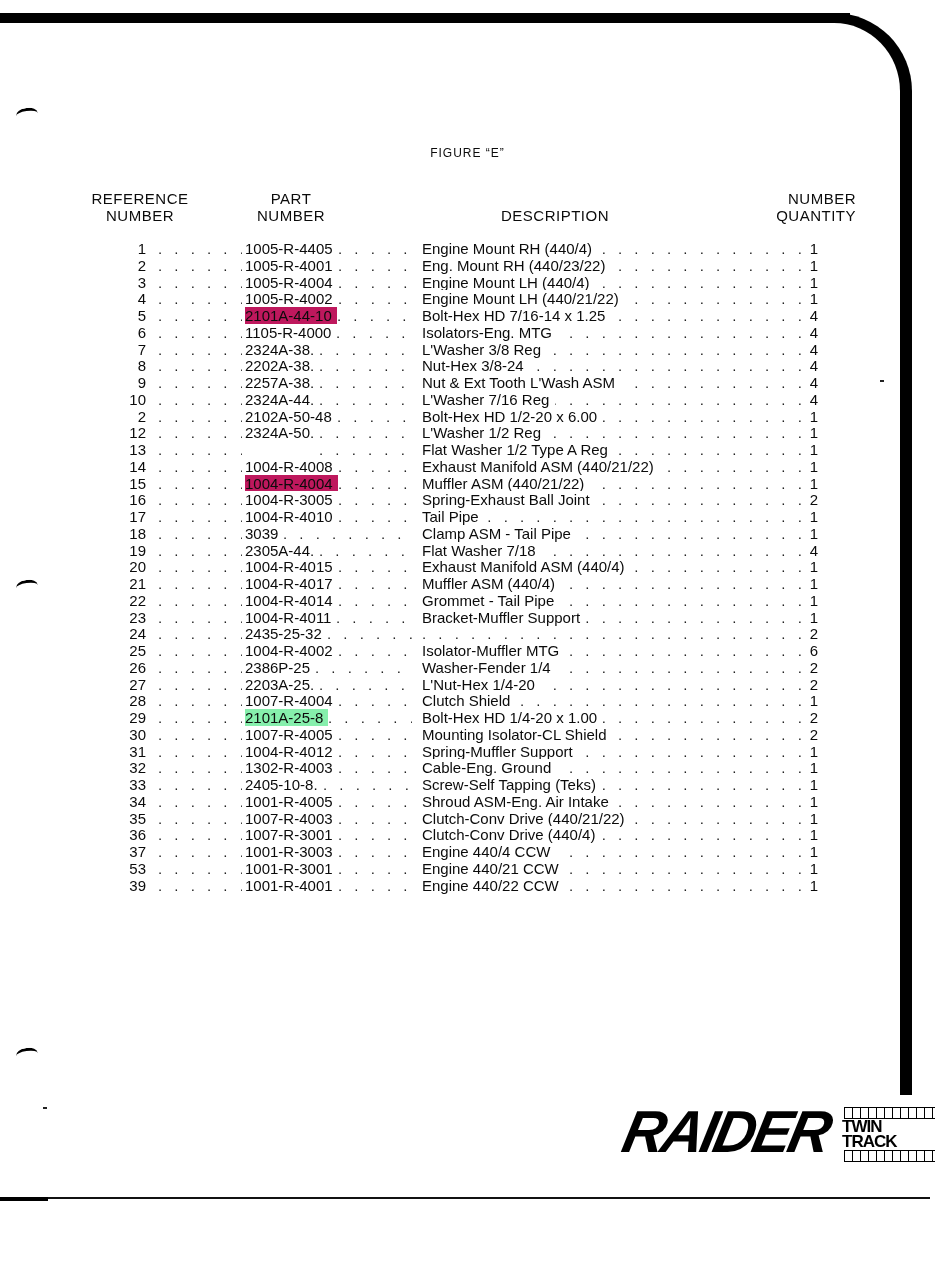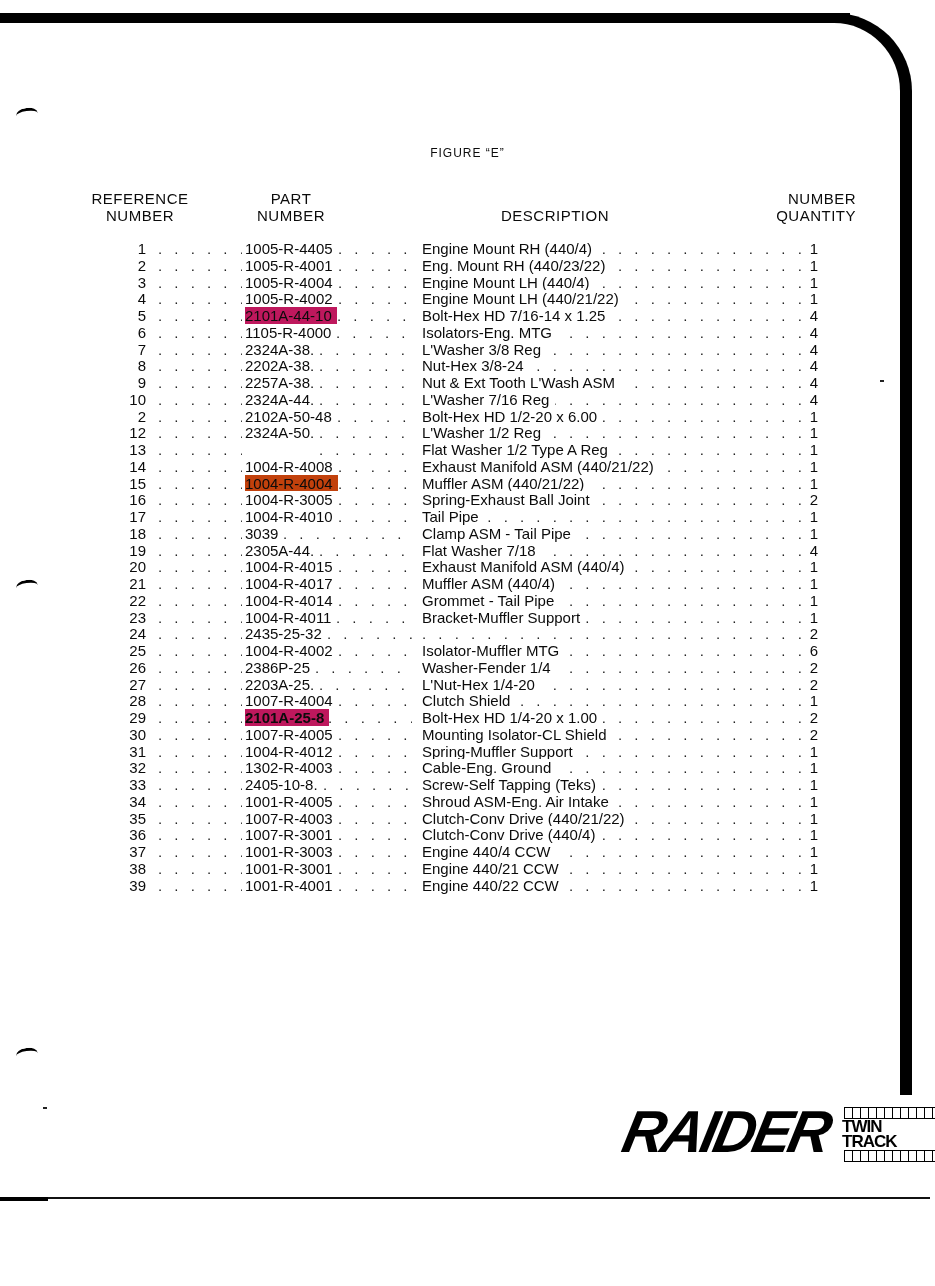--- a/index.html
+++ b/index.html
@@ -246,21 +246,21 @@
       <span class="dots d1">. . . . . . . . . . . . . . . . . . . . . . . . . . . . . . . . . . . . . . . . . . . . . . . . . . . . .</span>
       <span class="c-part" style="background: rgb(255, 255, 255); padding-right: 5px;">1004-R-4008</span>
       <span class="dots" style="left: 226px; width: 74px;">. . . . . . . . . . . . . . . . . . . . . . . . . . . . . . . . . . . . . . . . . . . . . . . . . . . . .</span>
       <span class="dots d2">. . . . . . . . . . . . . . . . . . . . . . . . . . . . . . . . . . . . . . . . . . . . . . . . . . . . .. . . . . . . . . . . . . . . . . . . . . . . . . . . . . . . . . . . . . . . . . . . . . . . . . . . . .</span>
       <span class="c-desc" style="background:#fff;padding-right:6px">Exhaust Manifold ASM (440/21/22)</span>
       <span class="c-qty" style="background:#fff">1</span>
     </div>
     <div class="row">
       <span class="c-ref">15</span>
       <span class="dots d1">. . . . . . . . . . . . . . . . . . . . . . . . . . . . . . . . . . . . . . . . . . . . . . . . . . . . .</span>
-      <span class="c-part" style="background: #c2410c; padding-right: 5px; text-align: center;">1004-R-4004</span>
+      <span class="c-part" style="background: #be185d; padding-right: 5px; text-align: center;">1004-R-4004</span>
       <span class="dots" style="left: 226px; width: 74px;">. . . . . . . . . . . . . . . . . . . . . . . . . . . . . . . . . . . . . . . . . . . . . . . . . . . . .</span>
       <span class="dots d2">. . . . . . . . . . . . . . . . . . . . . . . . . . . . . . . . . . . . . . . . . . . . . . . . . . . . .. . . . . . . . . . . . . . . . . . . . . . . . . . . . . . . . . . . . . . . . . . . . . . . . . . . . .</span>
       <span class="c-desc" style="background:#fff;padding-right:6px">Muffler ASM (440/21/22)</span>
       <span class="c-qty" style="background:#fff">1</span>
     </div>
     <div class="row">
       <span class="c-ref">16</span>
       <span class="dots d1">. . . . . . . . . . . . . . . . . . . . . . . . . . . . . . . . . . . . . . . . . . . . . . . . . . . . .</span>
       <span class="c-part" style="background: rgb(255, 255, 255); padding-right: 5px;">1004-R-3005</span>
       <span class="dots" style="left: 226px; width: 74px;">. . . . . . . . . . . . . . . . . . . . . . . . . . . . . . . . . . . . . . . . . . . . . . . . . . . . .</span>
@@ -371,21 +371,21 @@
       <span class="dots d1">. . . . . . . . . . . . . . . . . . . . . . . . . . . . . . . . . . . . . . . . . . . . . . . . . . . . .</span>
       <span class="c-part" style="background: rgb(255, 255, 255); padding-right: 5px;">1007-R-4004</span>
       <span class="dots" style="left: 226px; width: 74px;">. . . . . . . . . . . . . . . . . . . . . . . . . . . . . . . . . . . . . . . . . . . . . . . . . . . . .</span>
       <span class="dots d2">. . . . . . . . . . . . . . . . . . . . . . . . . . . . . . . . . . . . . . . . . . . . . . . . . . . . .. . . . . . . . . . . . . . . . . . . . . . . . . . . . . . . . . . . . . . . . . . . . . . . . . . . . .</span>
       <span class="c-desc" style="background:#fff;padding-right:6px">Clutch Shield</span>
       <span class="c-qty" style="background:#fff">1</span>
     </div>
     <div class="row">
       <span class="c-ref">29</span>
       <span class="dots d1">. . . . . . . . . . . . . . . . . . . . . . . . . . . . . . . . . . . . . . . . . . . . . . . . . . . . .</span>
-      <span class="c-part" style="background: #be185d; padding-right: 5px; font-weight: bold;">2101A-25-8</span>
+      <span class="c-part" style="background: #86efac; padding-right: 5px;">2101A-25-8</span>
       <span class="dots" style="left: 216px; width: 84px;">. . . . . . . . . . . . . . . . . . . . . . . . . . . . . . . . . . . . . . . . . . . . . . . . . . . . .</span>
       <span class="dots d2">. . . . . . . . . . . . . . . . . . . . . . . . . . . . . . . . . . . . . . . . . . . . . . . . . . . . .. . . . . . . . . . . . . . . . . . . . . . . . . . . . . . . . . . . . . . . . . . . . . . . . . . . . .</span>
       <span class="c-desc" style="background:#fff;padding-right:6px">Bolt-Hex HD 1/4-20 x 1.00</span>
       <span class="c-qty" style="background:#fff">2</span>
     </div>
     <div class="row">
       <span class="c-ref">30</span>
       <span class="dots d1">. . . . . . . . . . . . . . . . . . . . . . . . . . . . . . . . . . . . . . . . . . . . . . . . . . . . .</span>
       <span class="c-part" style="background: rgb(255, 255, 255); padding-right: 5px;">1007-R-4005</span>
       <span class="dots" style="left: 226px; width: 74px;">. . . . . . . . . . . . . . . . . . . . . . . . . . . . . . . . . . . . . . . . . . . . . . . . . . . . .</span>
@@ -450,21 +450,21 @@
     <div class="row">
       <span class="c-ref">37</span>
       <span class="dots d1">. . . . . . . . . . . . . . . . . . . . . . . . . . . . . . . . . . . . . . . . . . . . . . . . . . . . .</span>
       <span class="c-part" style="background: rgb(255, 255, 255); padding-right: 5px;">1001-R-3003</span>
       <span class="dots" style="left: 226px; width: 74px;">. . . . . . . . . . . . . . . . . . . . . . . . . . . . . . . . . . . . . . . . . . . . . . . . . . . . .</span>
       <span class="dots d2">. . . . . . . . . . . . . . . . . . . . . . . . . . . . . . . . . . . . . . . . . . . . . . . . . . . . .. . . . . . . . . . . . . . . . . . . . . . . . . . . . . . . . . . . . . . . . . . . . . . . . . . . . .</span>
       <span class="c-desc" style="background:#fff;padding-right:6px">Engine 440/4 CCW</span>
       <span class="c-qty" style="background:#fff">1</span>
     </div>
     <div class="row">
-      <span class="c-ref">38</span>
+      <span class="c-ref">53</span>
       <span class="dots d1">. . . . . . . . . . . . . . . . . . . . . . . . . . . . . . . . . . . . . . . . . . . . . . . . . . . . .</span>
       <span class="c-part" style="background: rgb(255, 255, 255); padding-right: 5px;">1001-R-3001</span>
       <span class="dots" style="left: 226px; width: 74px;">. . . . . . . . . . . . . . . . . . . . . . . . . . . . . . . . . . . . . . . . . . . . . . . . . . . . .</span>
       <span class="dots d2">. . . . . . . . . . . . . . . . . . . . . . . . . . . . . . . . . . . . . . . . . . . . . . . . . . . . .. . . . . . . . . . . . . . . . . . . . . . . . . . . . . . . . . . . . . . . . . . . . . . . . . . . . .</span>
       <span class="c-desc" style="background:#fff;padding-right:6px">Engine 440/21 CCW</span>
       <span class="c-qty" style="background:#fff">1</span>
     </div>
     <div class="row">
       <span class="c-ref">39</span>
       <span class="dots d1">. . . . . . . . . . . . . . . . . . . . . . . . . . . . . . . . . . . . . . . . . . . . . . . . . . . . .</span>

